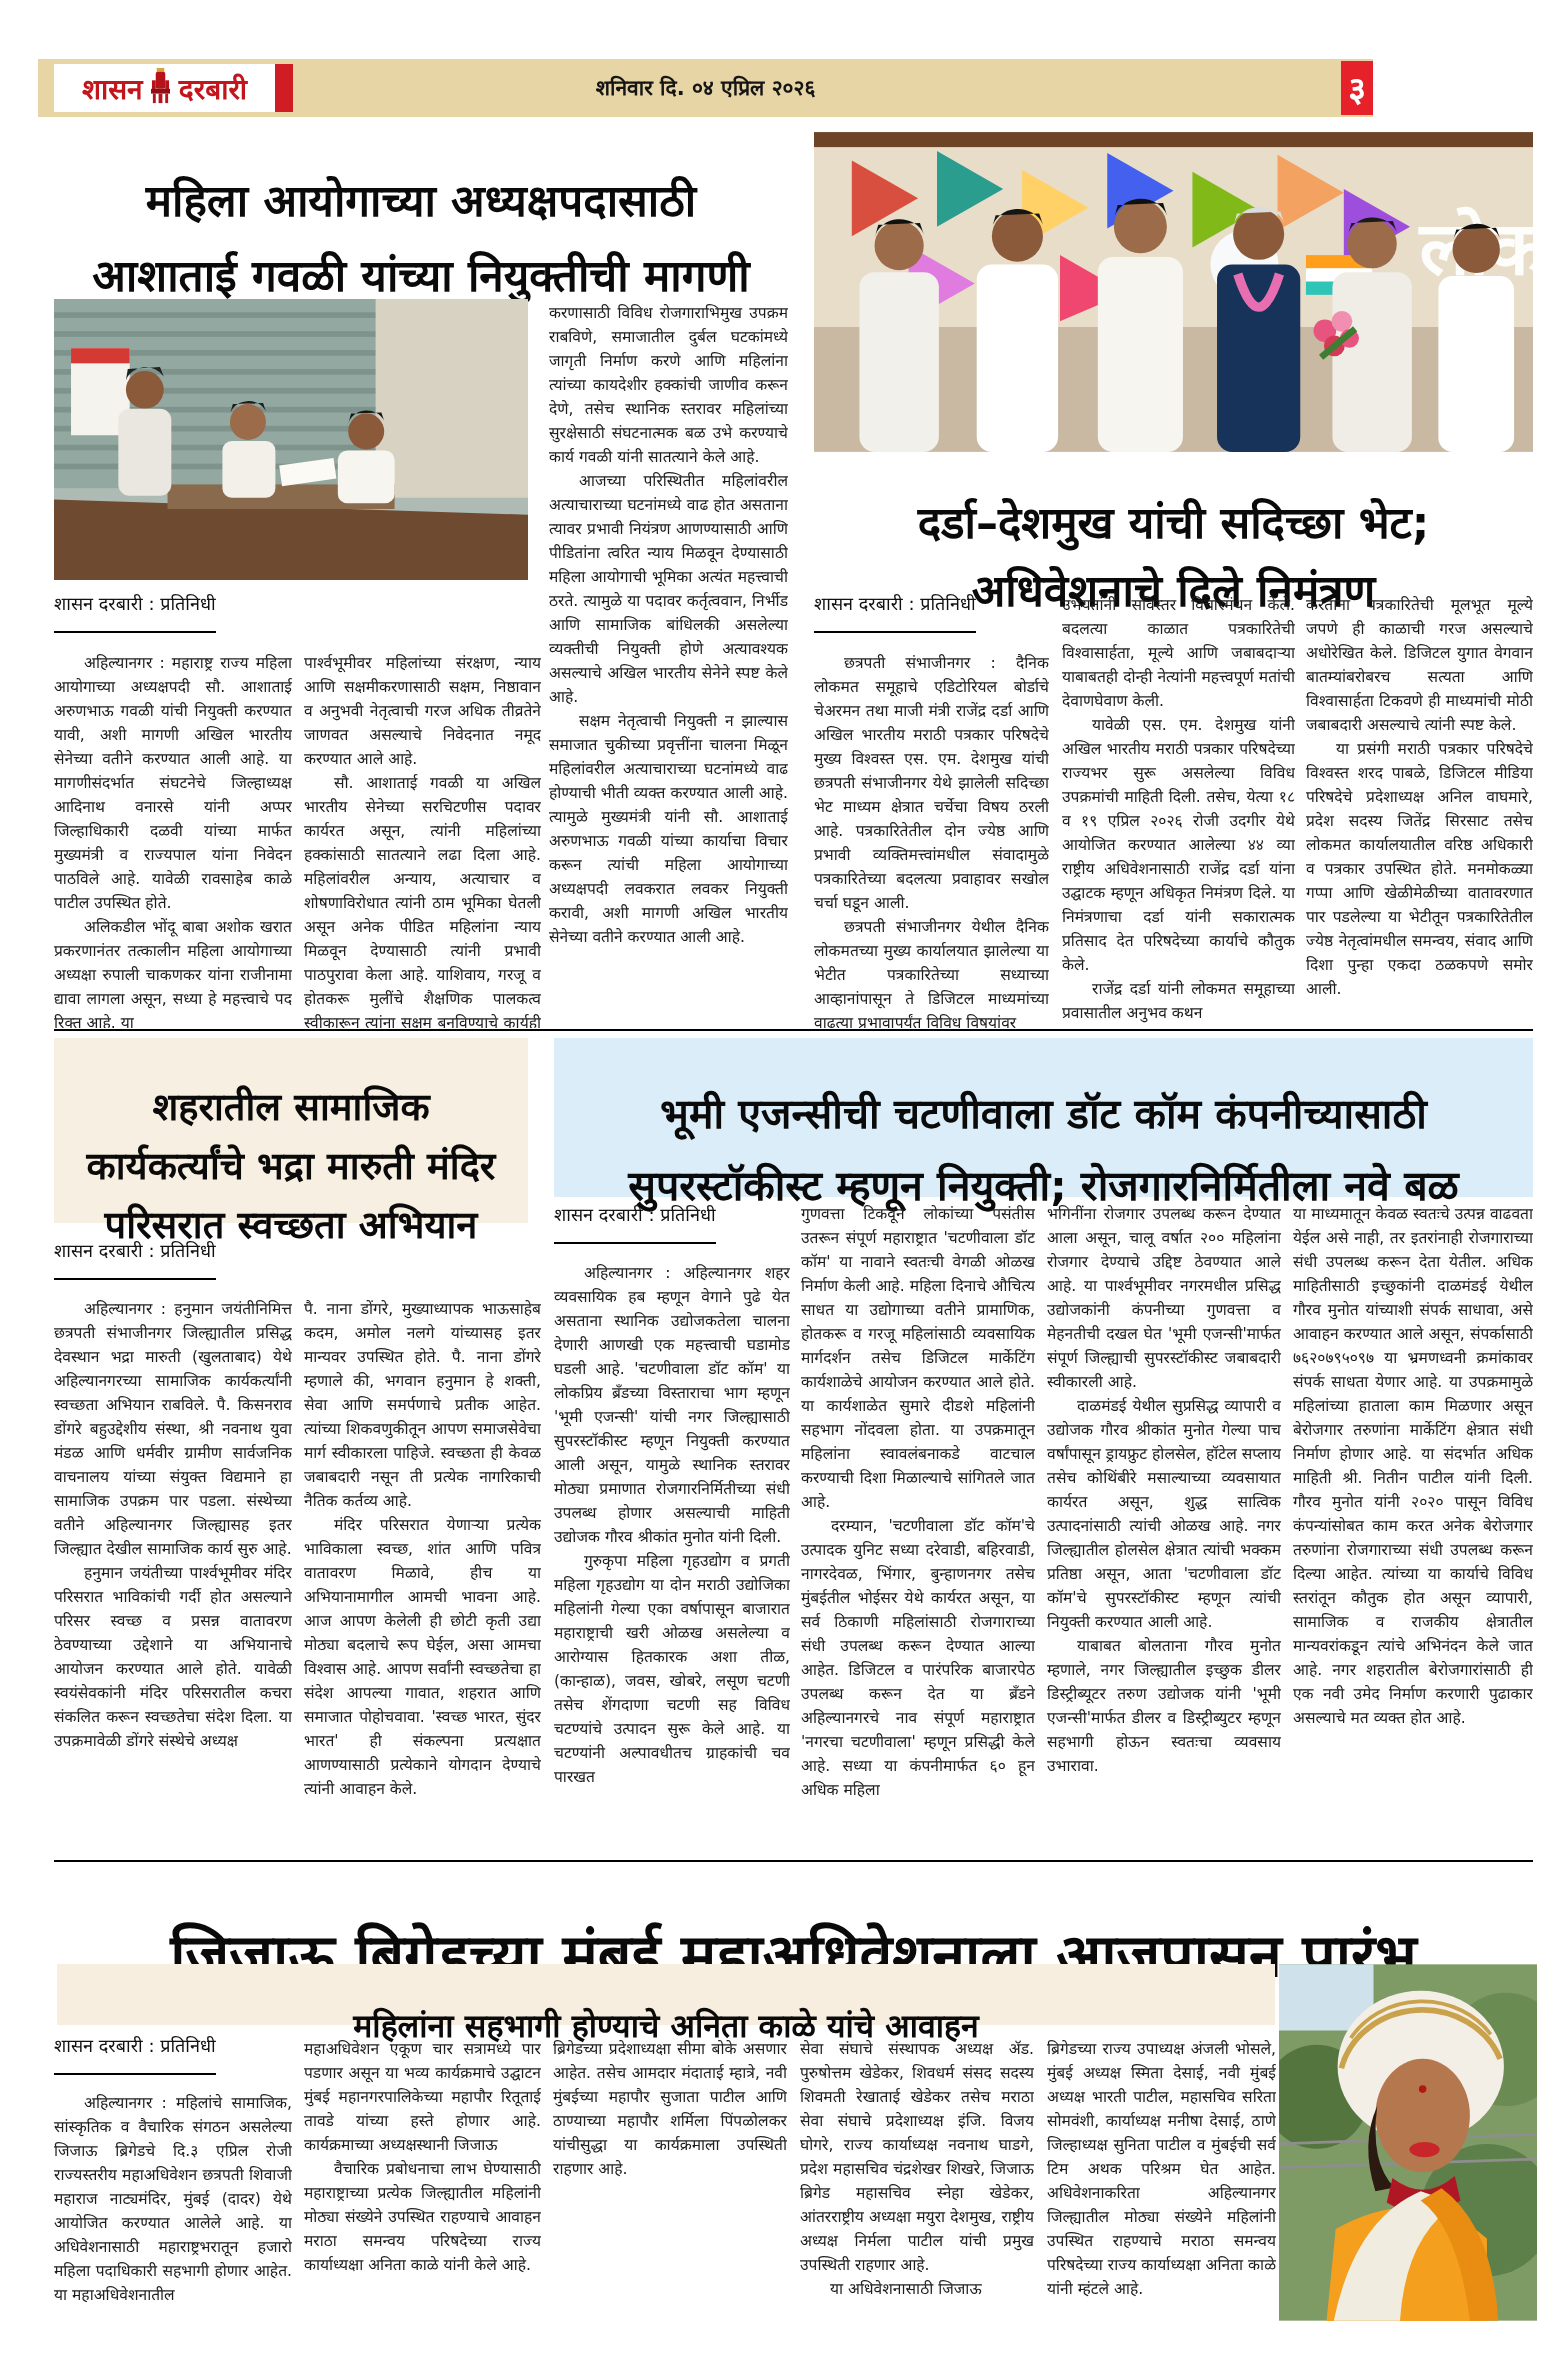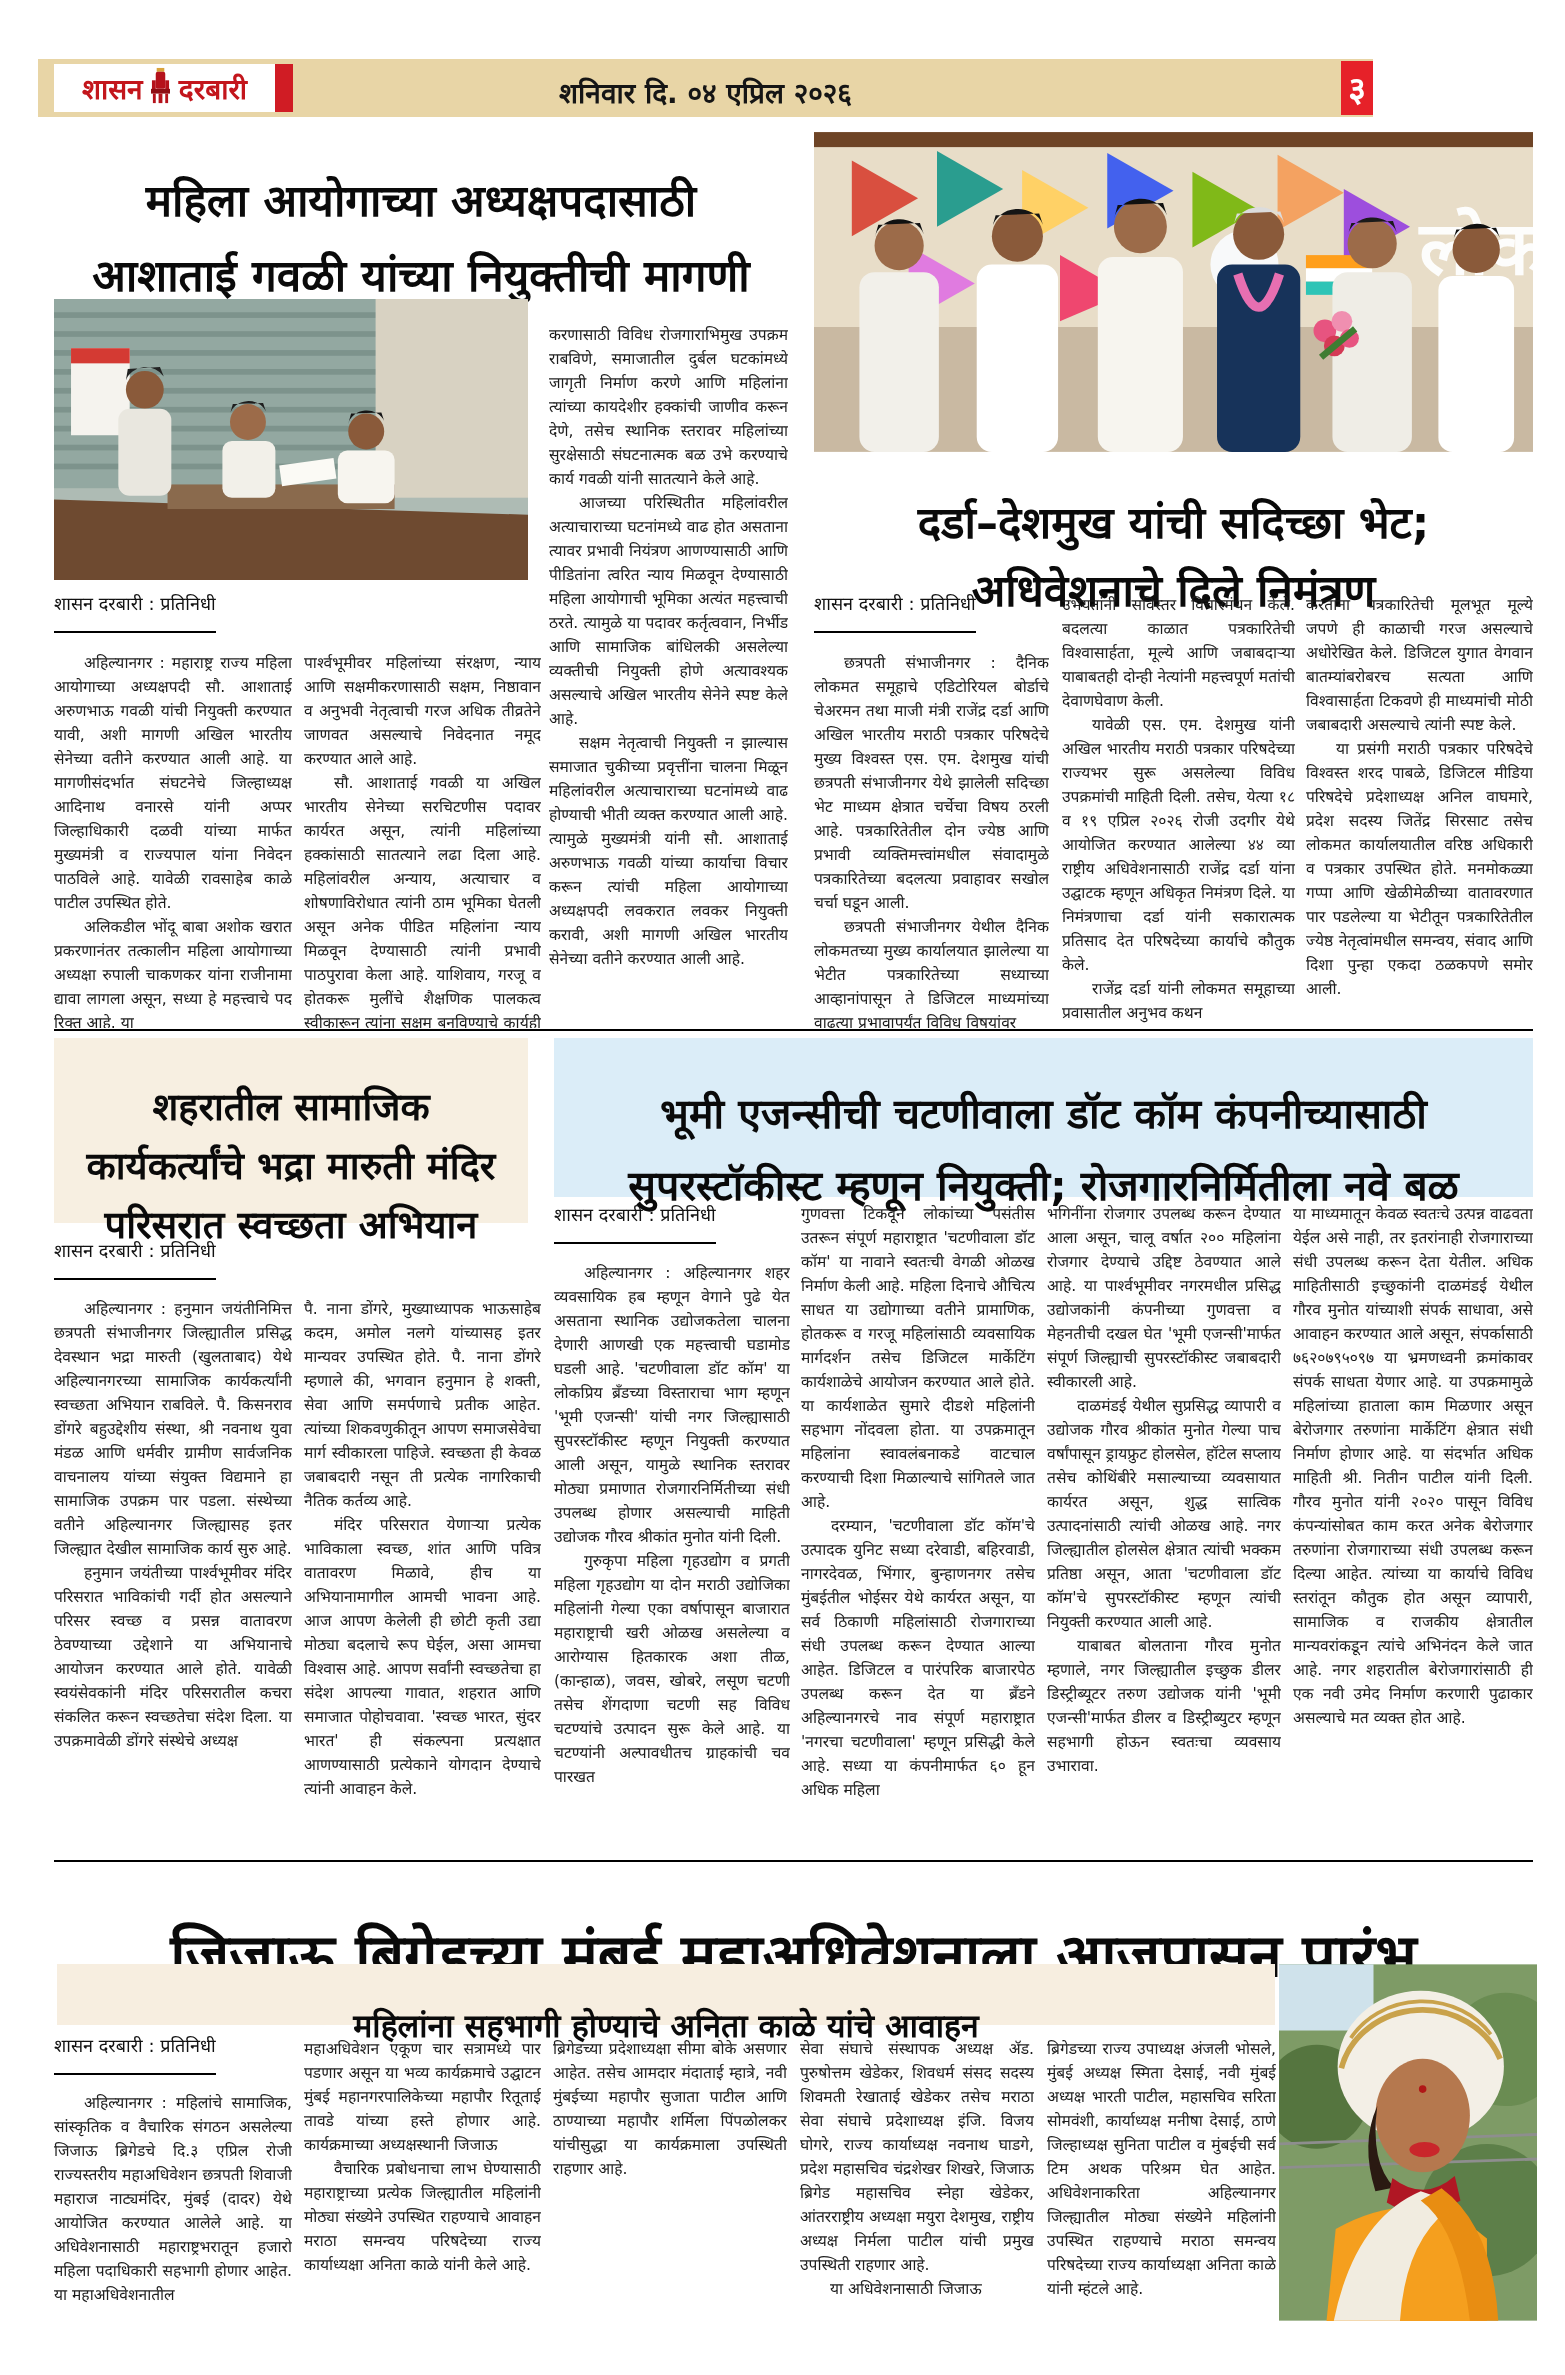--- a/index.html
+++ b/index.html
@@ -6,40 +6,40 @@
   .page{position:relative;width:1565px;height:2375px;background:#ffffff;
         font-family:"DejaVu Sans",sans-serif;color:#1c1c1c;overflow:hidden;}
 
   
   .topbar{position:absolute;left:38px;top:59px;width:1335px;height:58px;background:#e8d5a6;}
   .logo-box{position:absolute;left:16px;top:4.7px;width:221px;height:48px;background:#ffffff;
             display:flex;align-items:center;justify-content:center;gap:6.6px;}
   .logo-word{color:#c3161c;font-size:28px;font-weight:700;letter-spacing:0px;}
   .logo-stripe{position:absolute;left:237px;top:4.7px;width:18px;height:48px;background:#d01c24;}
   .dateline{position:absolute;left:0;right:0;top:14px;text-align:center;
-            font-size:28px;font-weight:600;color:#151515;}
+            font-size:21px;font-weight:600;color:#151515;}
   .pagenum{position:absolute;right:0;top:1.9px;width:32px;height:54px;background:#e62129;color:#ffffff;
            display:flex;align-items:center;justify-content:center;font-size:34px;font-weight:700;}
 
   
   .headline{position:absolute;font-weight:700;color:#0a0a0a;text-align:center;}
   .byline{position:absolute;font-size:18px;color:#111;}
   .byline span{display:inline-block;padding-bottom:16px;border-bottom:2.8px solid #000;}
   .col{position:absolute;font-size:15.6px;line-height:24px;text-align:justify;overflow:hidden;}
   .col p{margin:0;text-indent:30px;}
   .col.cont p:first-child{text-indent:0;}
   .rule{position:absolute;left:54px;width:1479px;border-top:2.8px solid #000;}
 
   
   #a1-headline{left:54px;top:134px;width:734px;font-size:44px;line-height:75px;}
   #photo-office{position:absolute;left:54px;top:299px;width:474px;height:281px;overflow:hidden;}
   #a1-byline{left:54px;top:591px;}
   #a1-c1{left:54px;top:651px;width:238px;height:377px;}
   #a1-c2{left:304px;top:651px;width:237px;height:377px;}
-  #a1-c3{left:549px;top:301px;width:239px;height:727px;margin-top:22px;}
+  #a1-c3{left:549px;top:301px;width:239px;height:727px;}
 
   
   #photo-group{position:absolute;left:814px;top:132px;width:719px;height:320px;overflow:hidden;}
   #a2-headline{left:814px;top:460px;width:719px;font-size:44px;line-height:68px;}
   #a2-byline{left:814px;top:591px;}
   #a2-c1{left:814px;top:651px;width:235px;height:377px;}
   #a2-c2{left:1062px;top:593px;width:233px;height:434px;}
   #a2-c3{left:1306px;top:593px;width:227px;height:434px;}
   #rule1{top:1029px;}
 

